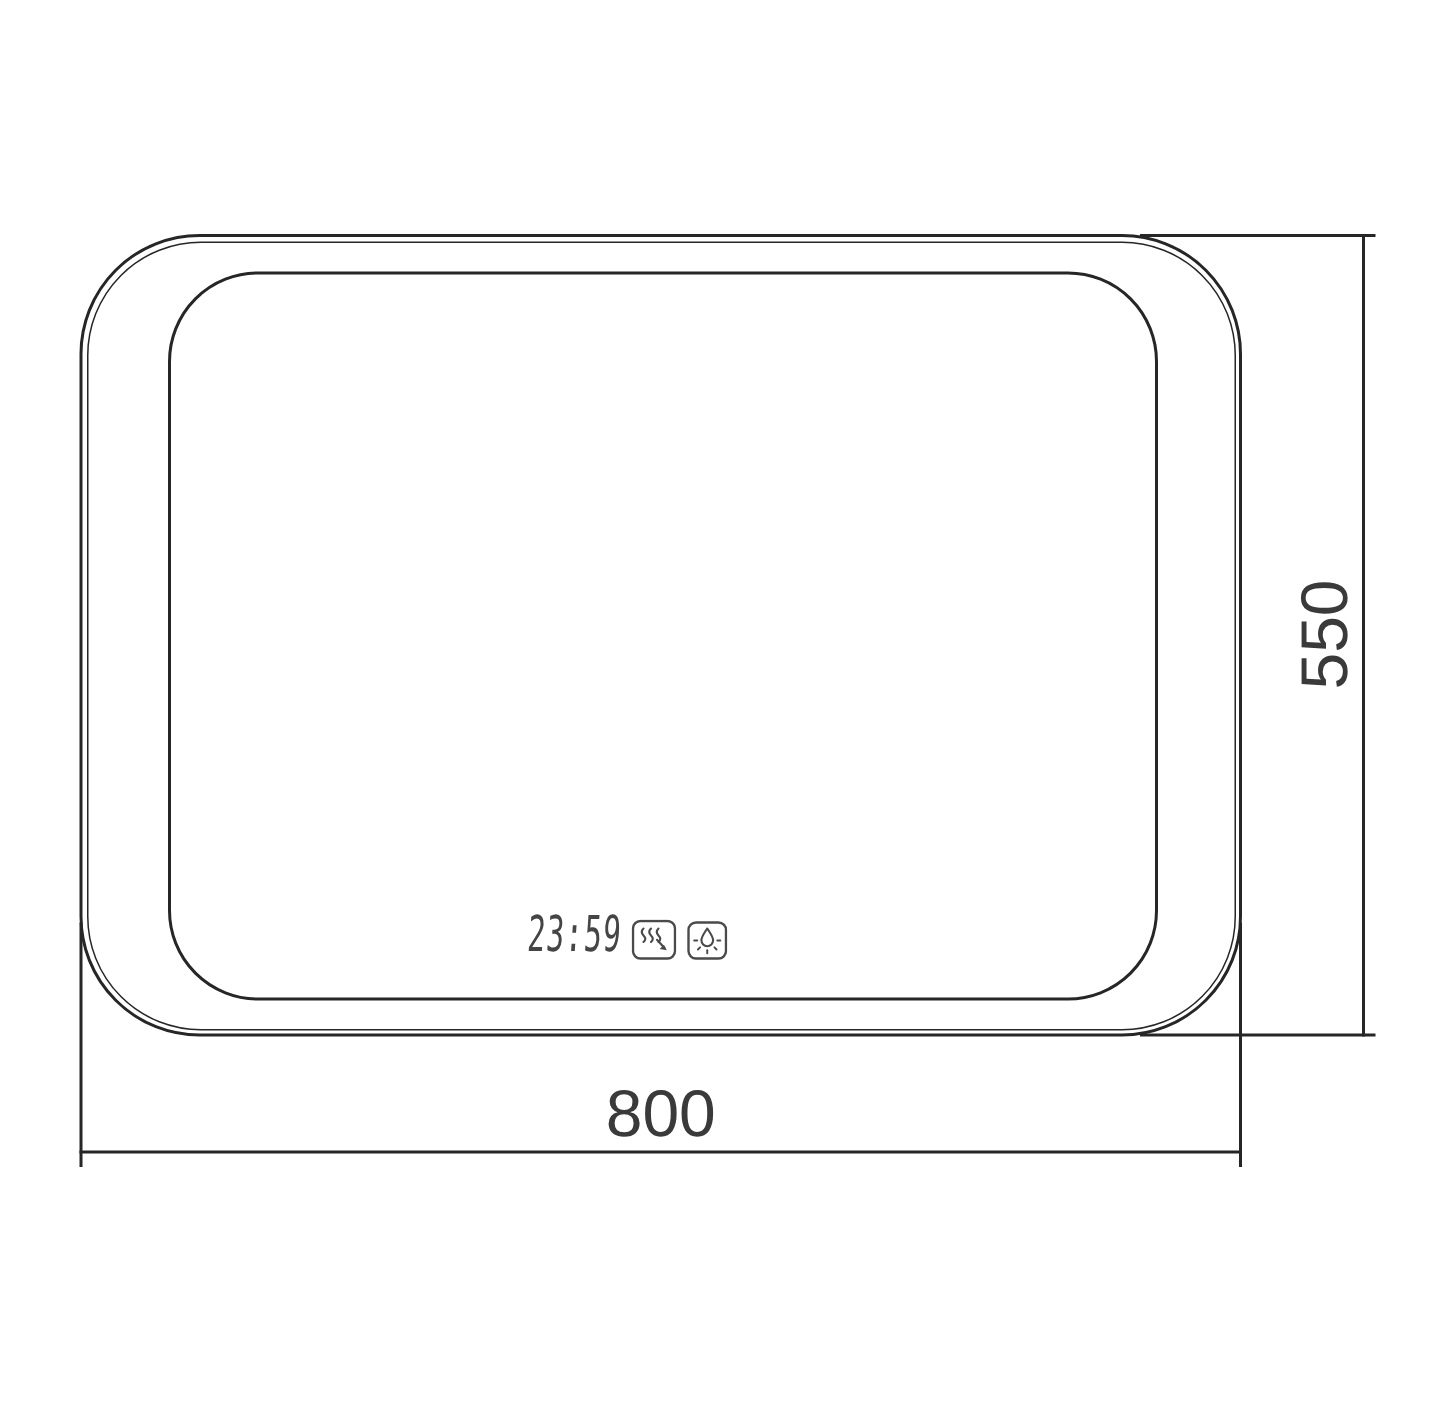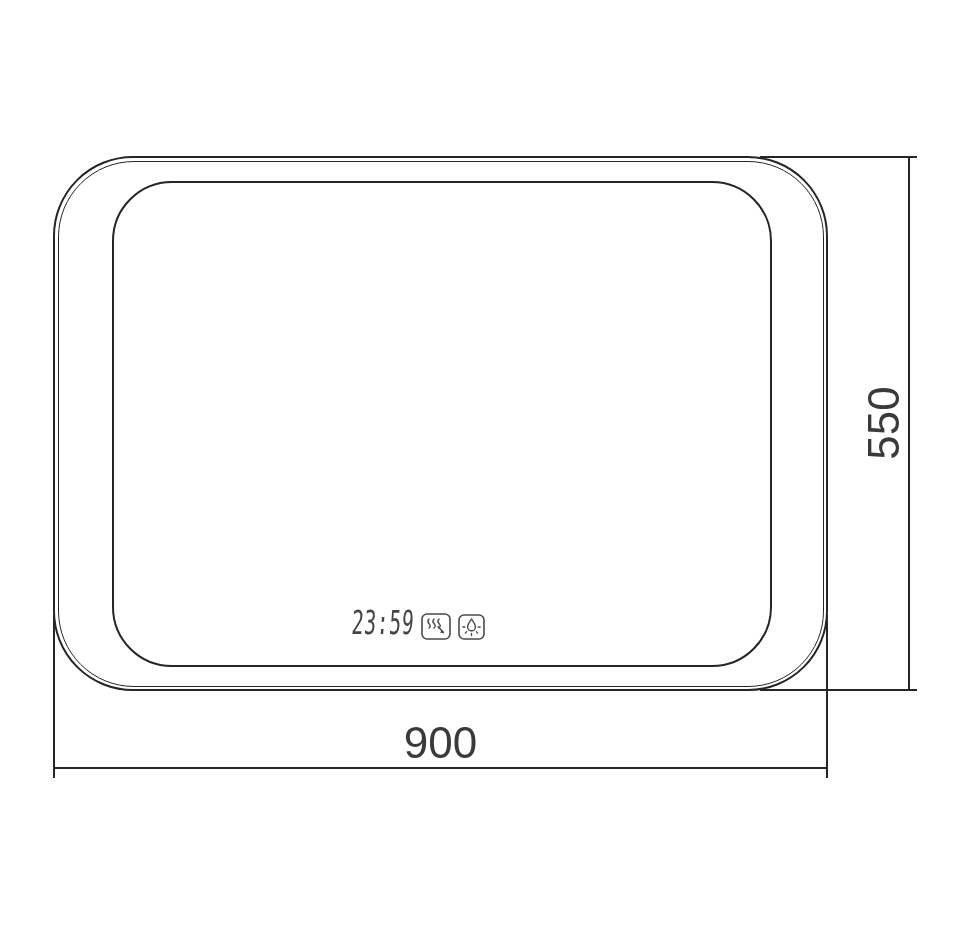--- a/index.html
+++ b/index.html
@@ -86,16 +86,16 @@
   </div>
 
   <div class="dline" style="left:53px;top:615px;width:2px;height:163px;"></div>
   <div class="dline" style="left:826px;top:615px;width:2px;height:163px;"></div>
   <div class="dline" style="left:760px;top:156px;width:157px;height:2px;"></div>
   <div class="dline" style="left:760px;top:689px;width:157px;height:2px;"></div>
 
   <div class="dline" style="left:53px;top:767px;width:775px;height:2px;"></div>
   <div class="dline" style="left:908px;top:156px;width:2px;height:535px;"></div>
 
-  <div class="dim-label width">900</div>
+  <div class="dim-label width">800</div>
   <div class="dim-label height">550</div>
 
 </div>
 
 </body></html>

